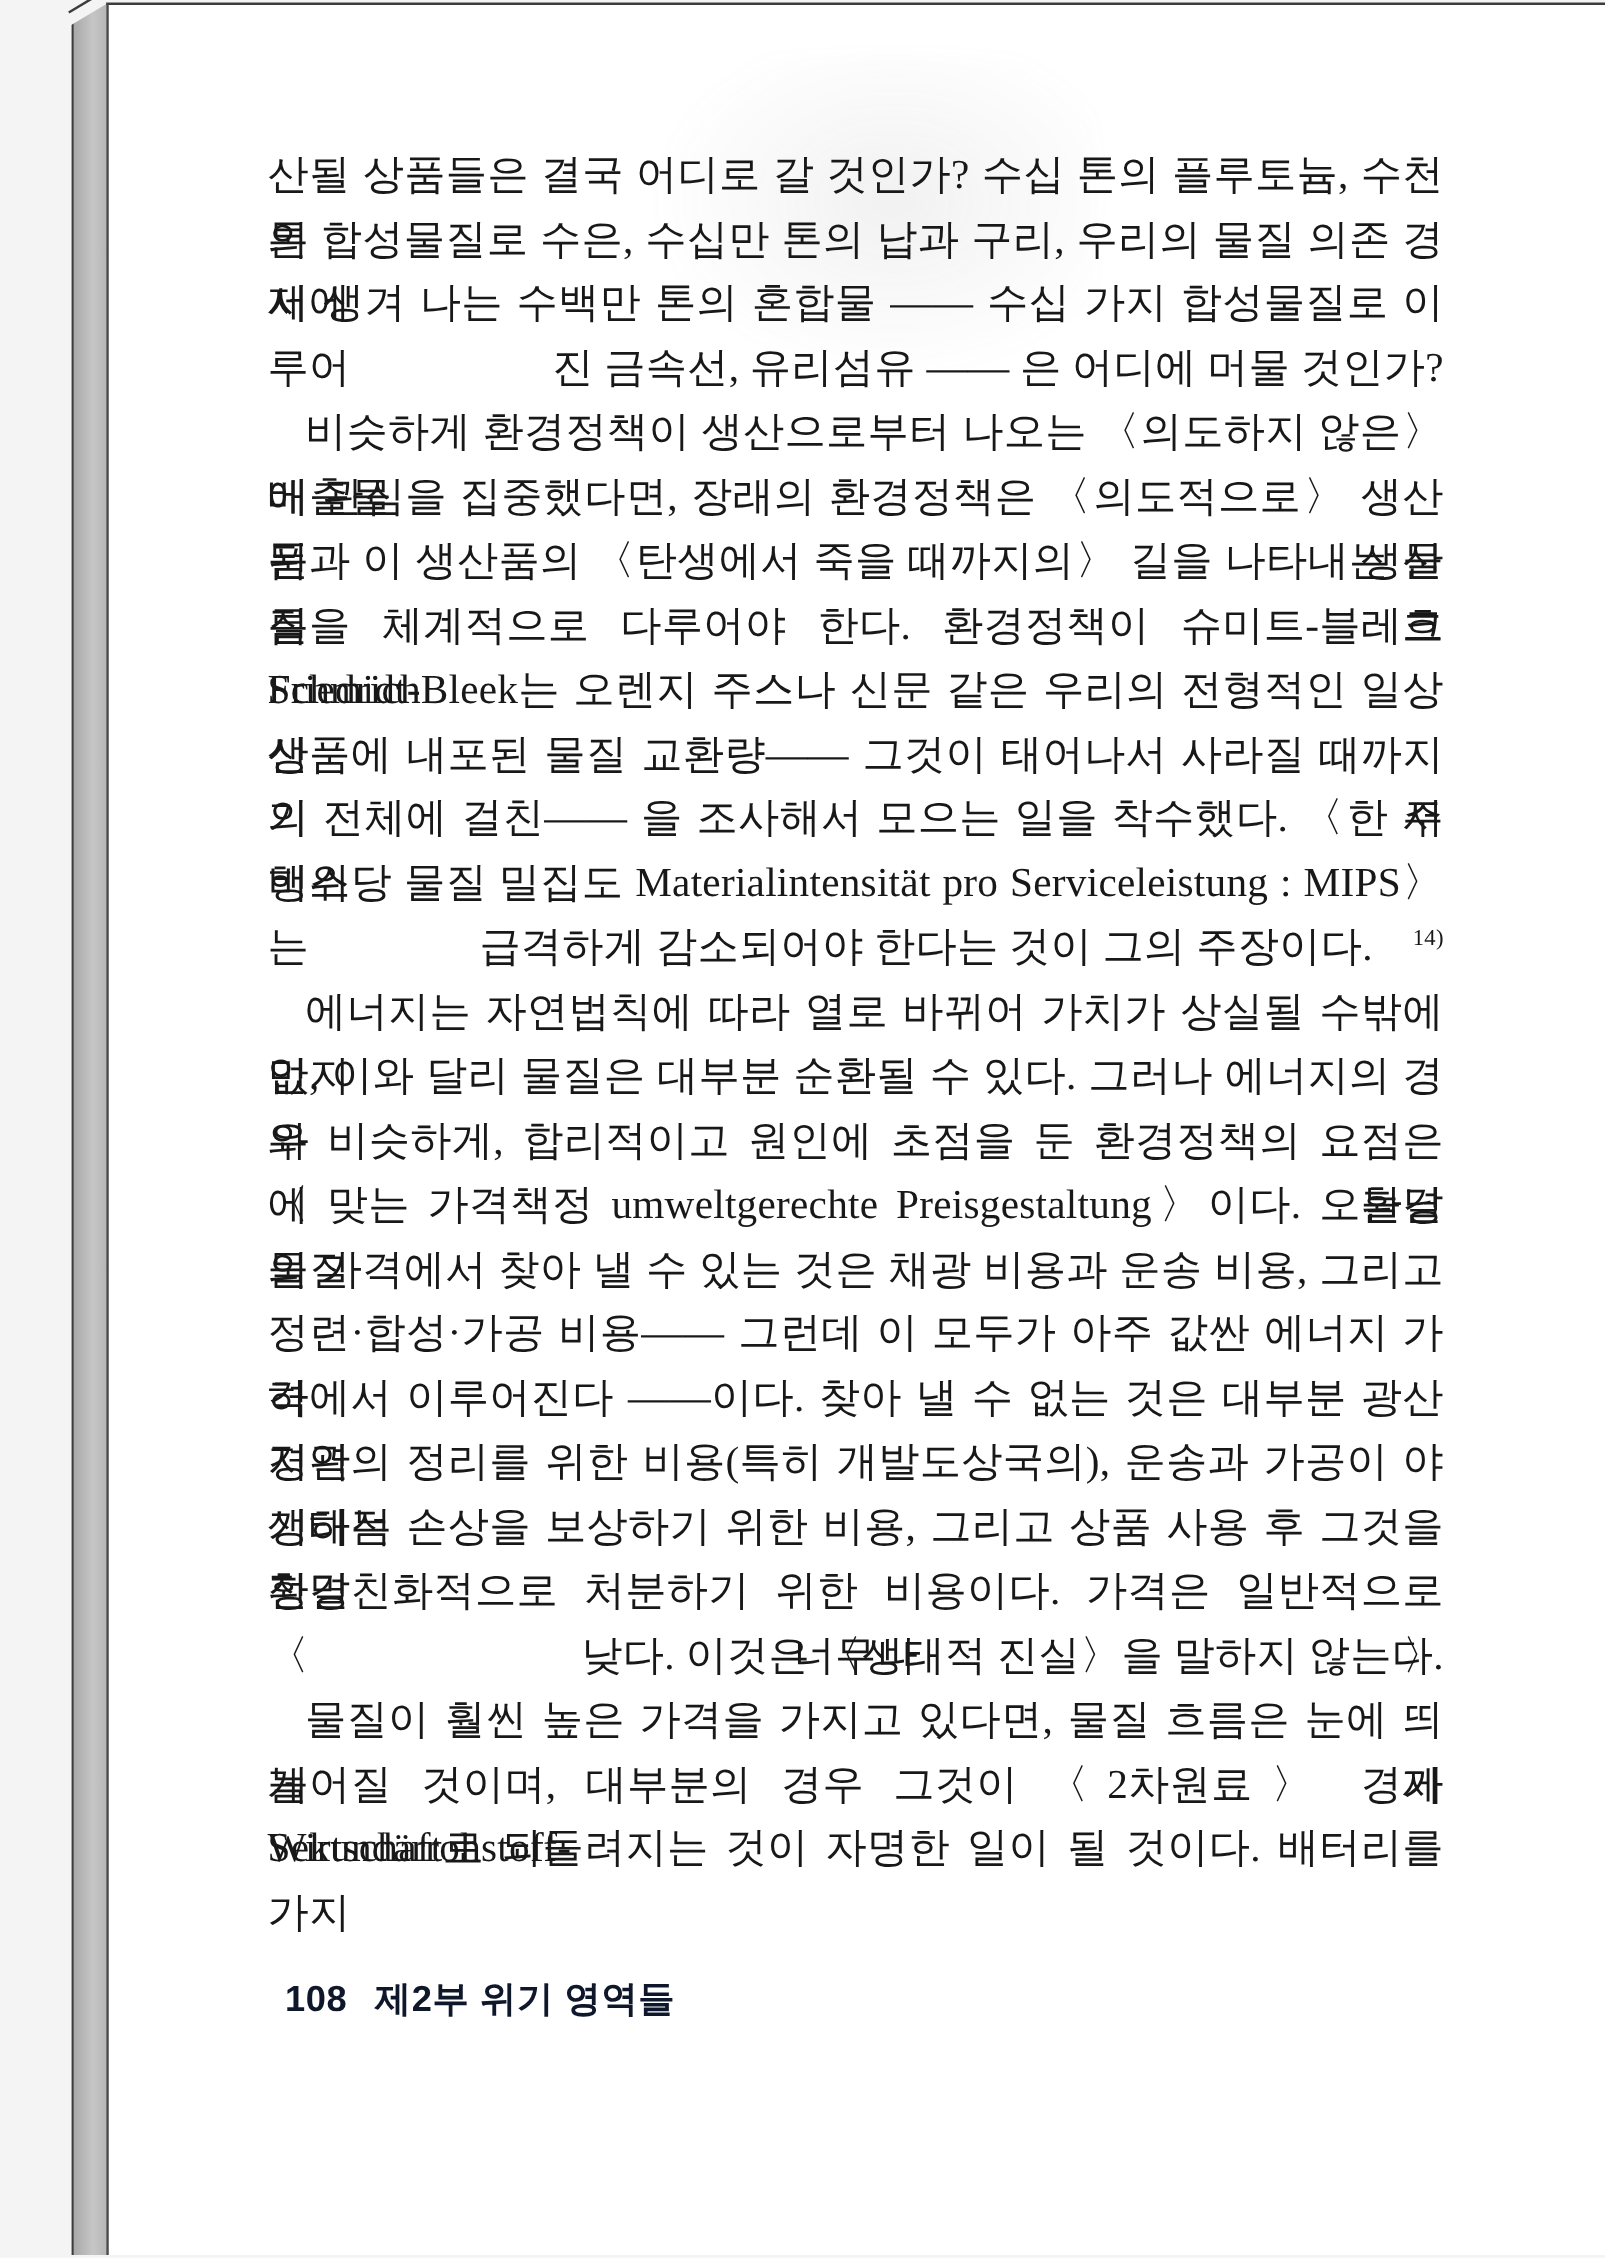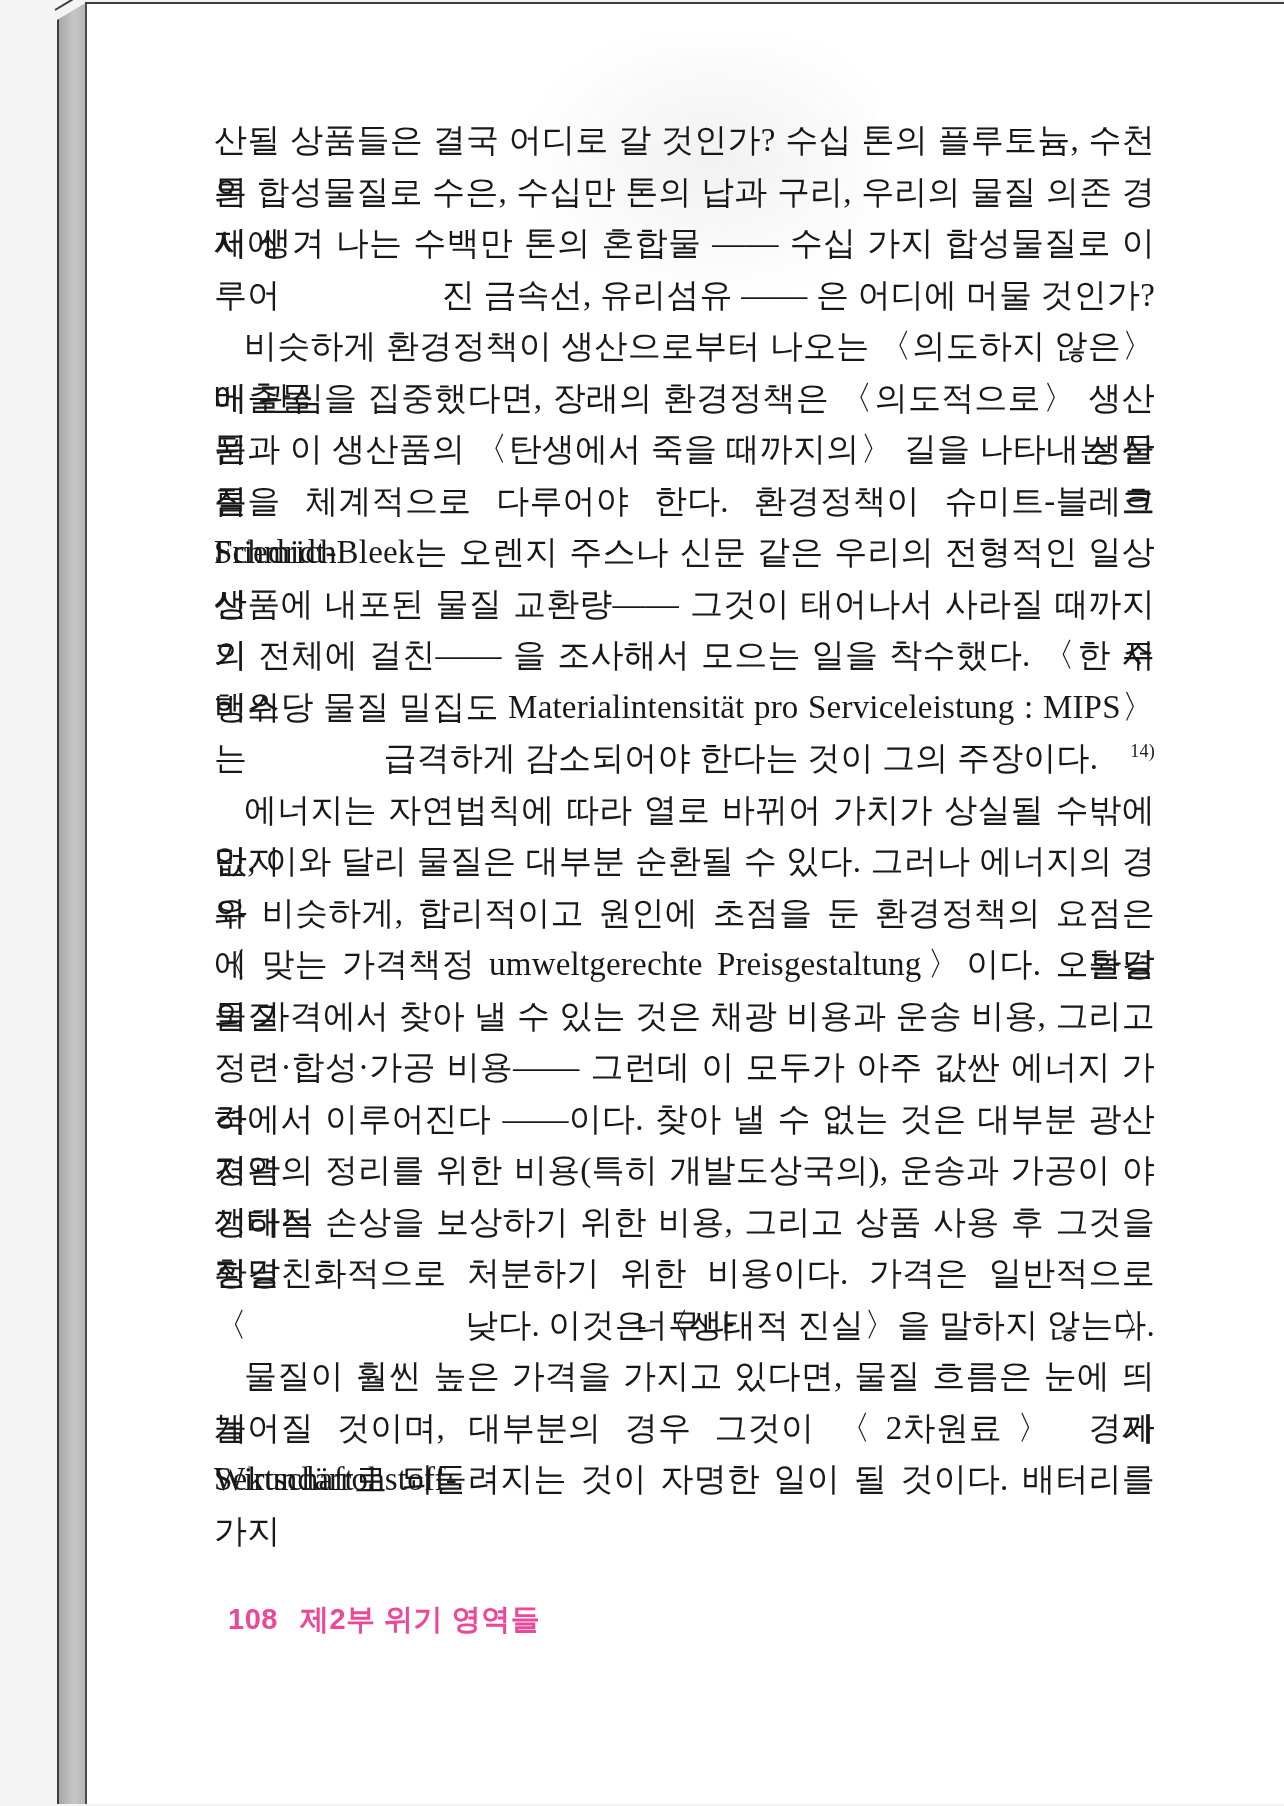--- a/index.html
+++ b/index.html
@@ -78,23 +78,22 @@
     font-size: 0.55em;
     vertical-align: super;
     line-height: 0;
     margin-left: 32px;
   }
   .page-footer {
     position: absolute;
     left: 141px; top: 1576px;
     font-family: "Liberation Sans", "DejaVu Sans", sans-serif;
     font-size: 29px;
-    color: #ec4899;
+    color: #0f172a;
     letter-spacing: 0.5px;
-    margin-top: 20px;
   }
   .page-footer .num {
     font-weight: 600;
     margin-right: 22px;
   }
   .page-footer .section {
     font-weight: 600;
   }
 </style>
 </head>

